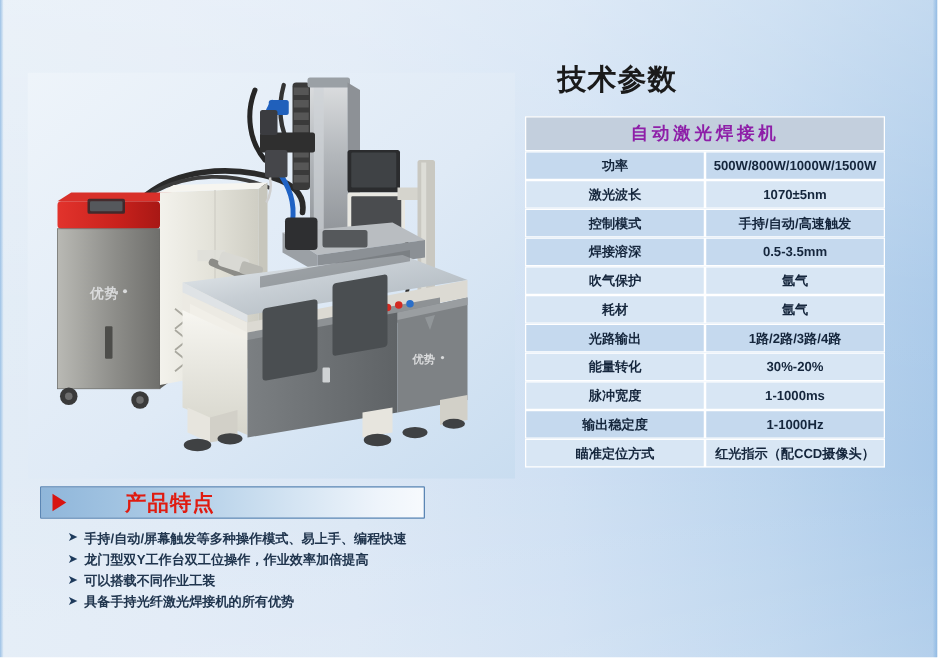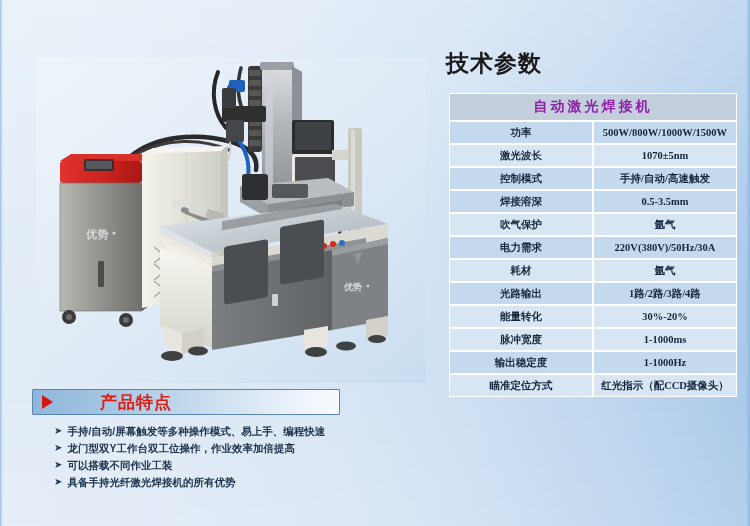--- a/index.html
+++ b/index.html
@@ -36,21 +36,21 @@
   #edge-right {
     position: absolute;
     right: 0; top: 0; bottom: 0;
     width: 4px;
     background: linear-gradient(to left, #8fb9e3, rgba(143,185,227,0));
   }
 
   
   #photo {
     position: absolute;
-    left: 36px;
+    left: 22px;
     top: 58px;
     width: 390px;
     height: 325px;
   }
   #photo svg { display: block; width: 100%; height: 100%; }
 
   
   #features {
     position: absolute;
     left: 32px;
@@ -124,21 +124,21 @@
     font-size: 14.5px;
     color: #8fa6bd;
     letter-spacing: 0.7px;
     line-height: 1;
     font-family: "DejaVu Sans", sans-serif;
   }
 
   
   #spec-table-wrap {
     position: absolute;
-    left: 449px;
+    left: 420px;
     top: 93px;
     width: 288px;
   }
   table#spec-table {
     width: 100%;
     border-collapse: separate;
     border-spacing: 0;
     table-layout: fixed;
   }
   table#spec-table td {
@@ -159,21 +159,21 @@
   }
   table#spec-table tr.head td {
     height: 26px;
     background: #c3cfdd;
     color: #8e1fa8;
     font-size: 14px;
     letter-spacing: 3px;
     font-weight: 700;
   }
   td.lbl { width: 102px; }
-  td.val { width: 186px; font-family: Liberation Serif, serif; }
+  td.val { width: 186px; font-family: Liberation Sans, sans-serif; }
 </style>
 </head>
 <body>
 
 <div id="page">
   <div id="sheen"></div>
   <div id="edge-left"></div>
   <div id="edge-right"></div>
 
   <div id="photo">
@@ -415,24 +415,20 @@
           <td class="val">手持/自动/高速触发</td>
         </tr>
         <tr>
           <td class="lbl">焊接溶深</td>
           <td class="val">0.5-3.5mm</td>
         </tr>
         <tr class="alt">
           <td class="lbl">吹气保护</td>
           <td class="val">氩气</td>
         </tr>
-        <tr>
-          <td class="lbl">电力需求</td>
-          <td class="val">220V(380V)/50Hz/30A</td>
-        </tr>
         <tr class="alt">
           <td class="lbl">耗材</td>
           <td class="val">氩气</td>
         </tr>
         <tr>
           <td class="lbl">光路输出</td>
           <td class="val">1路/2路/3路/4路</td>
         </tr>
         <tr class="alt">
           <td class="lbl">能量转化</td>

